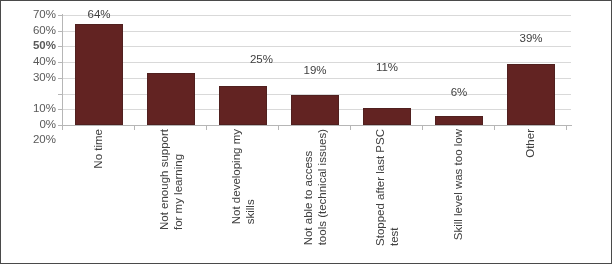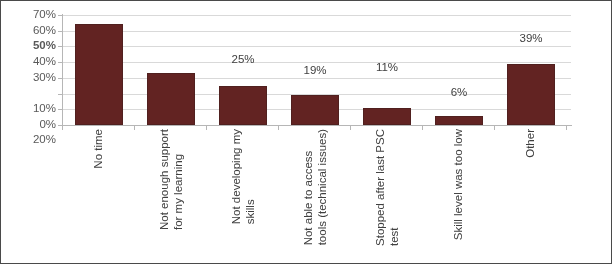--- a/index.html
+++ b/index.html
@@ -190,21 +190,22 @@
 
     <div class="bar" style="left:12px;  height:100.6px;"></div>
     <div class="bar" style="left:84px;  height:51.9px;"></div>
     <div class="bar" style="left:156px; height:39.3px;"></div>
     <div class="bar" style="left:228px; height:29.9px;"></div>
     <div class="bar" style="left:300px; height:17.3px;"></div>
     <div class="bar" style="left:372px; height:9.4px;"></div>
     <div class="bar" style="left:444px; height:61.3px;"></div>
   </div>
 
-  <div class="bar-value" style="left:212px; top:52px;">25%</div>
+  <div class="bar-value" style="left:68px;  top:7px;">64%</div>
+  <div class="bar-value" style="left:212px; top:52px;text-align:right;">25%</div>
   <div class="bar-value" style="left:284px; top:63px;">19%</div>
   <div class="bar-value" style="left:356px; top:60px;">11%</div>
   <div class="bar-value" style="left:428px; top:85px;">6%</div>
   <div class="bar-value" style="left:500px; top:31px;">39%</div>
 
   <div id="category-labels">
     <div class="cat-label" style="left:0px;">
       <span class="cat-rot">No time</span>
     </div>
     <div class="cat-label" style="left:72px;">

